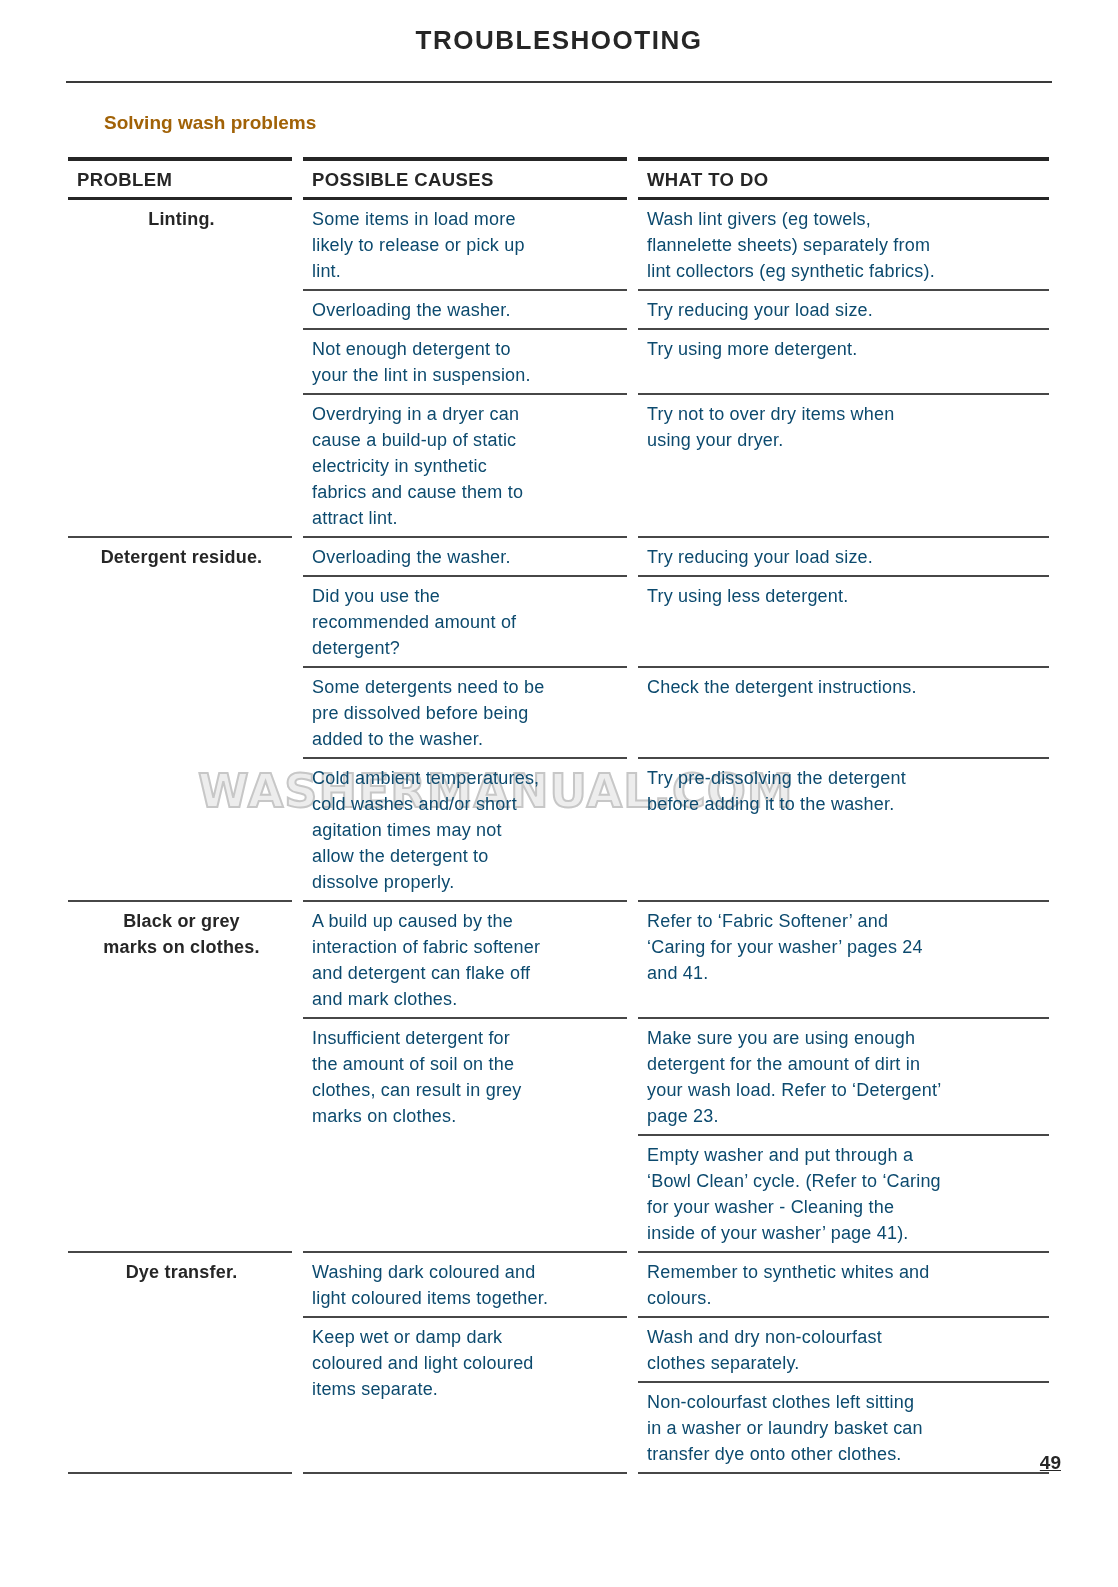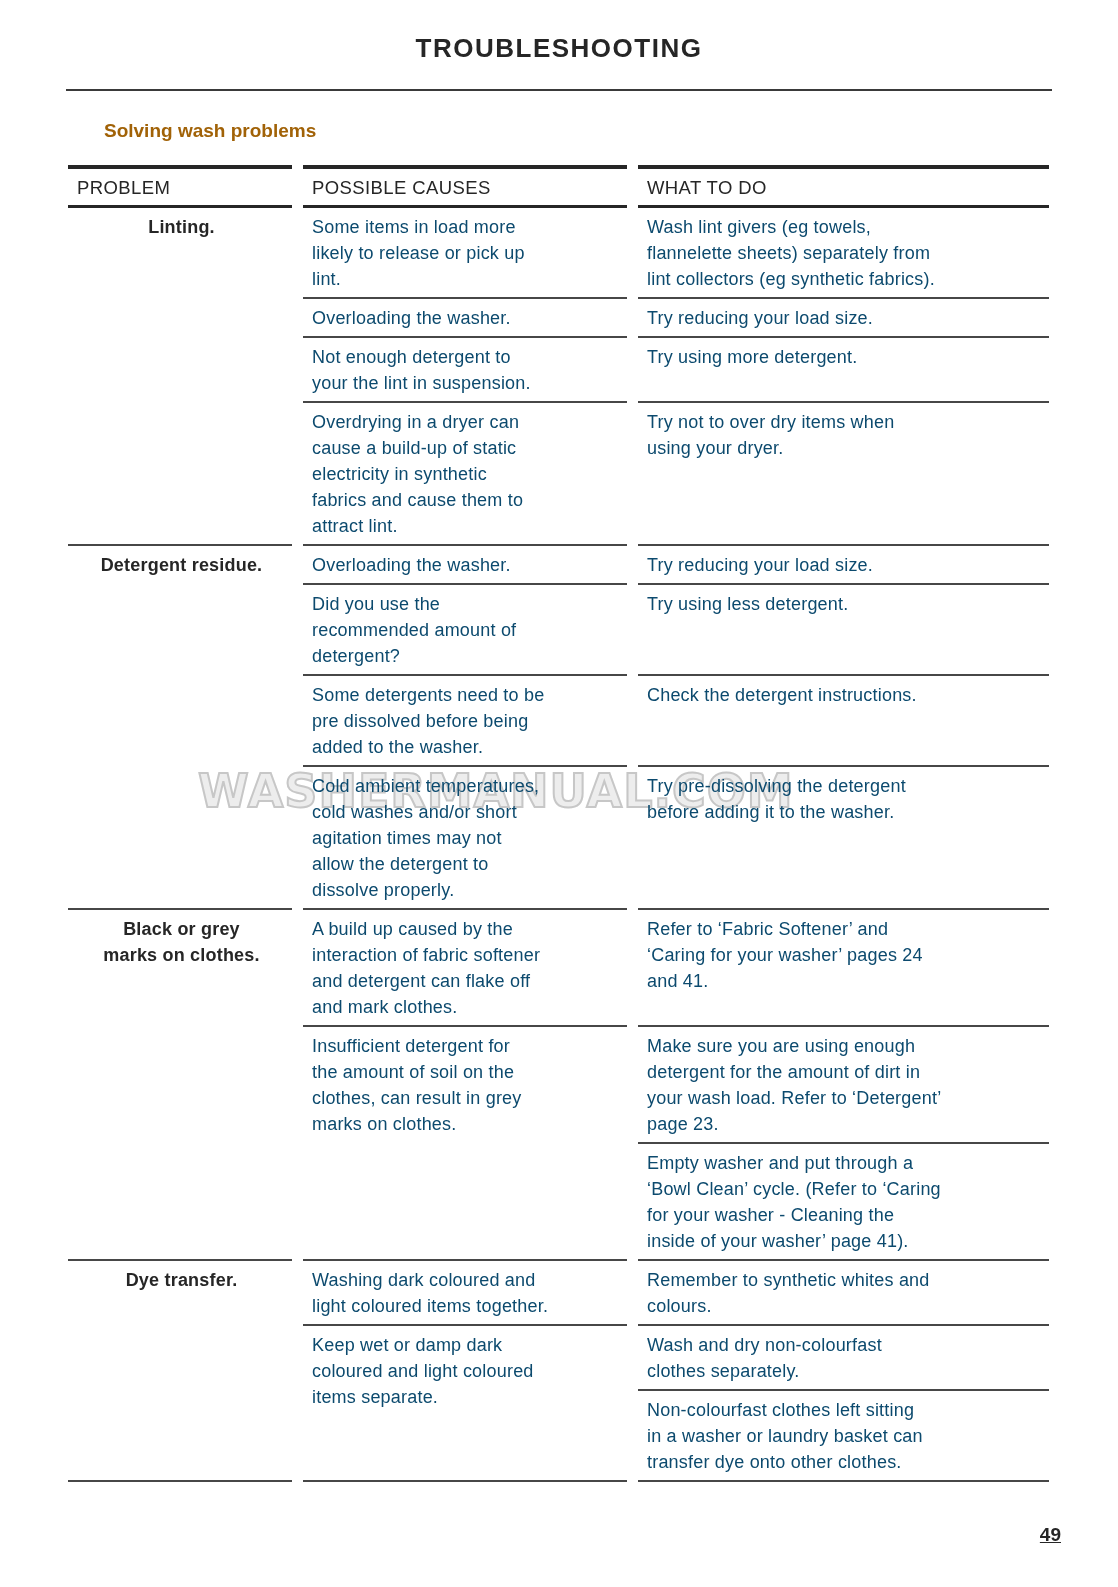--- a/index.html
+++ b/index.html
@@ -6,21 +6,21 @@
   .page {
     position: relative;
     width: 1118px;
     height: 1587px;
     background: #ffffff;
     font-family: "Liberation Sans", sans-serif;
     color: #3c3c3c;
     overflow: hidden;
   }
   .title {
-    margin: 16px;
+    margin: 8px;
     padding-top: 16px;
     text-align: center;
     font-size: 26px;
     line-height: 32px;
     font-weight: bold;
     letter-spacing: 1.5px;
     color: #262626;
   }
   .title-rule {
     border: none;
@@ -41,21 +41,21 @@
     width: 1003px;
     margin: 22px 0 0 57px;
   }
   table.trouble th {
     border-top: 4px solid #262626;
     border-bottom: 3px solid #262626;
     text-align: left;
     vertical-align: middle;
     font-size: 18.5px;
     line-height: 22px;
-    font-weight: normal;
+    font-weight: bold;
     letter-spacing: 0.4px;
     color: #262626;
     padding: 8px 4px 6px 9px;
   }
   table.trouble td {
     border-bottom: 2px solid #474747;
     vertical-align: top;
     font-size: 18px;
     line-height: 26px;
     letter-spacing: 0.2px;
@@ -84,21 +84,21 @@
     color: #ededed;
     -webkit-text-stroke: 2px #c7c7c7;
     white-space: nowrap;
     pointer-events: none;
     margin-top: 10px;
   }
   .content { position: relative; z-index: 1; }
   .page-number {
     position: absolute;
     right: 57px;
-    top: 1524px;
+    top: 1452px;
     font-size: 19px;
     font-weight: bold;
     color: #262626;
     z-index: 1;
     text-decoration: underline;
   }
 </style>
 </head>
 <body>
 

